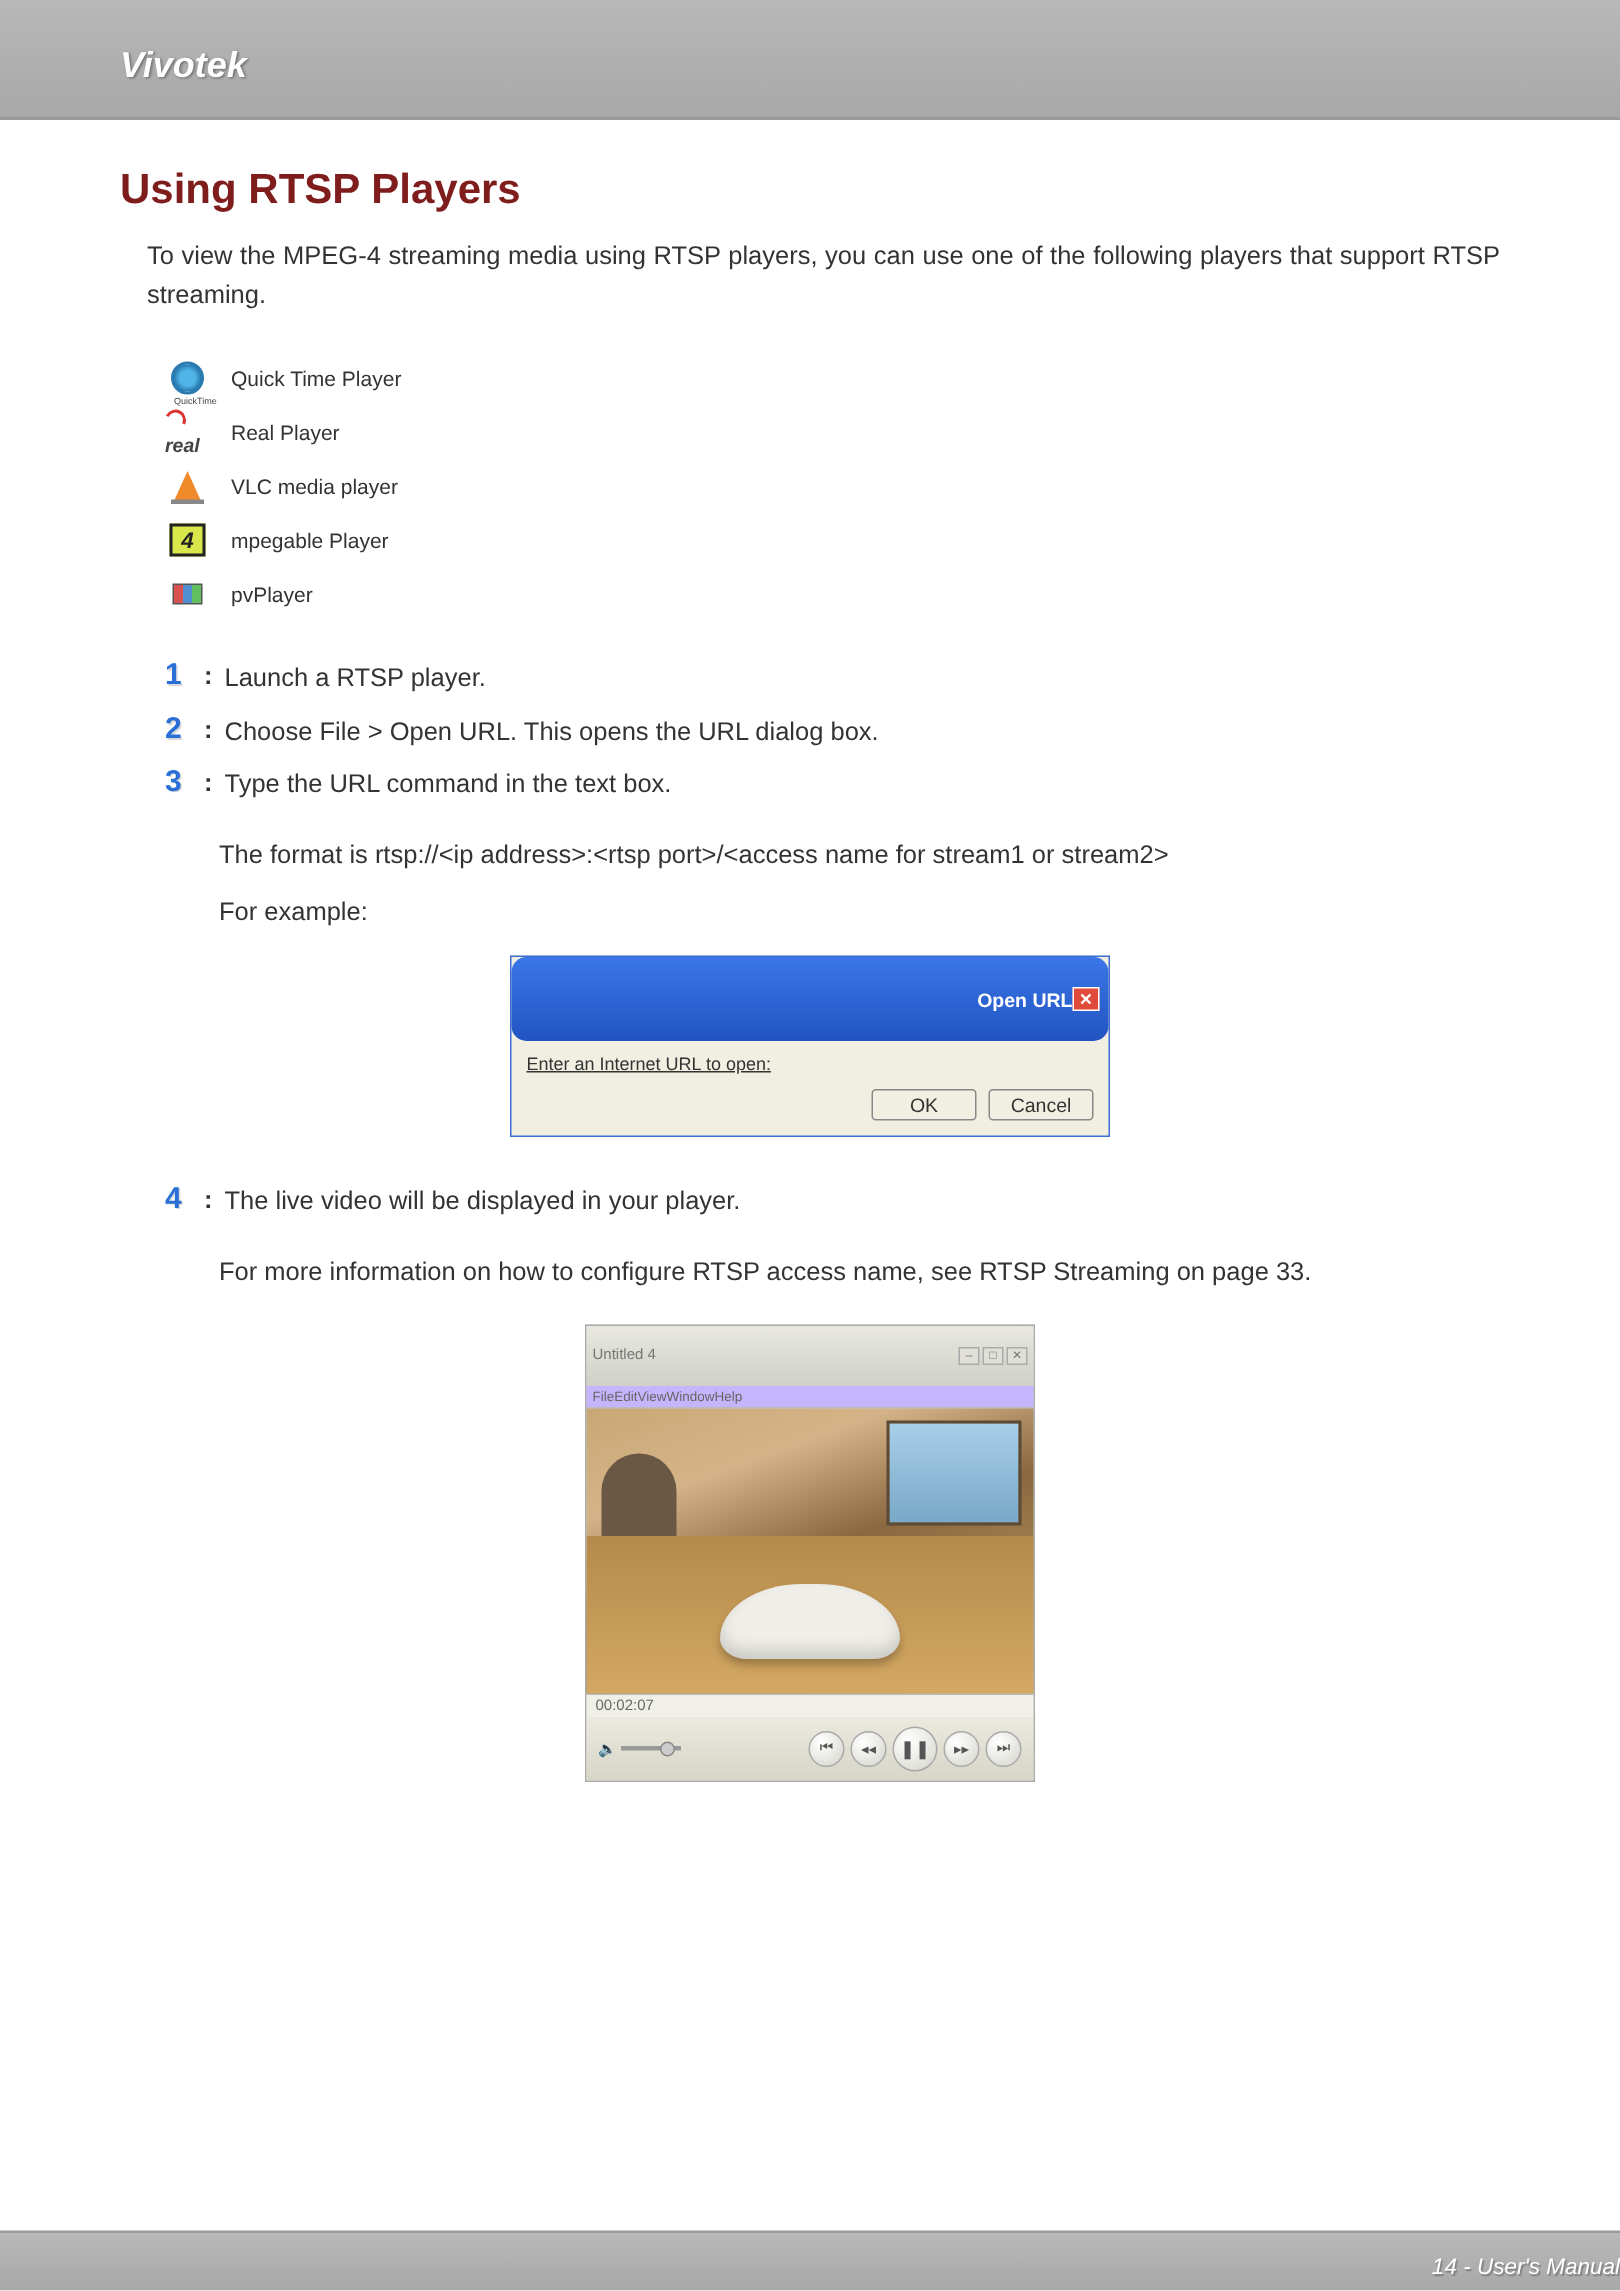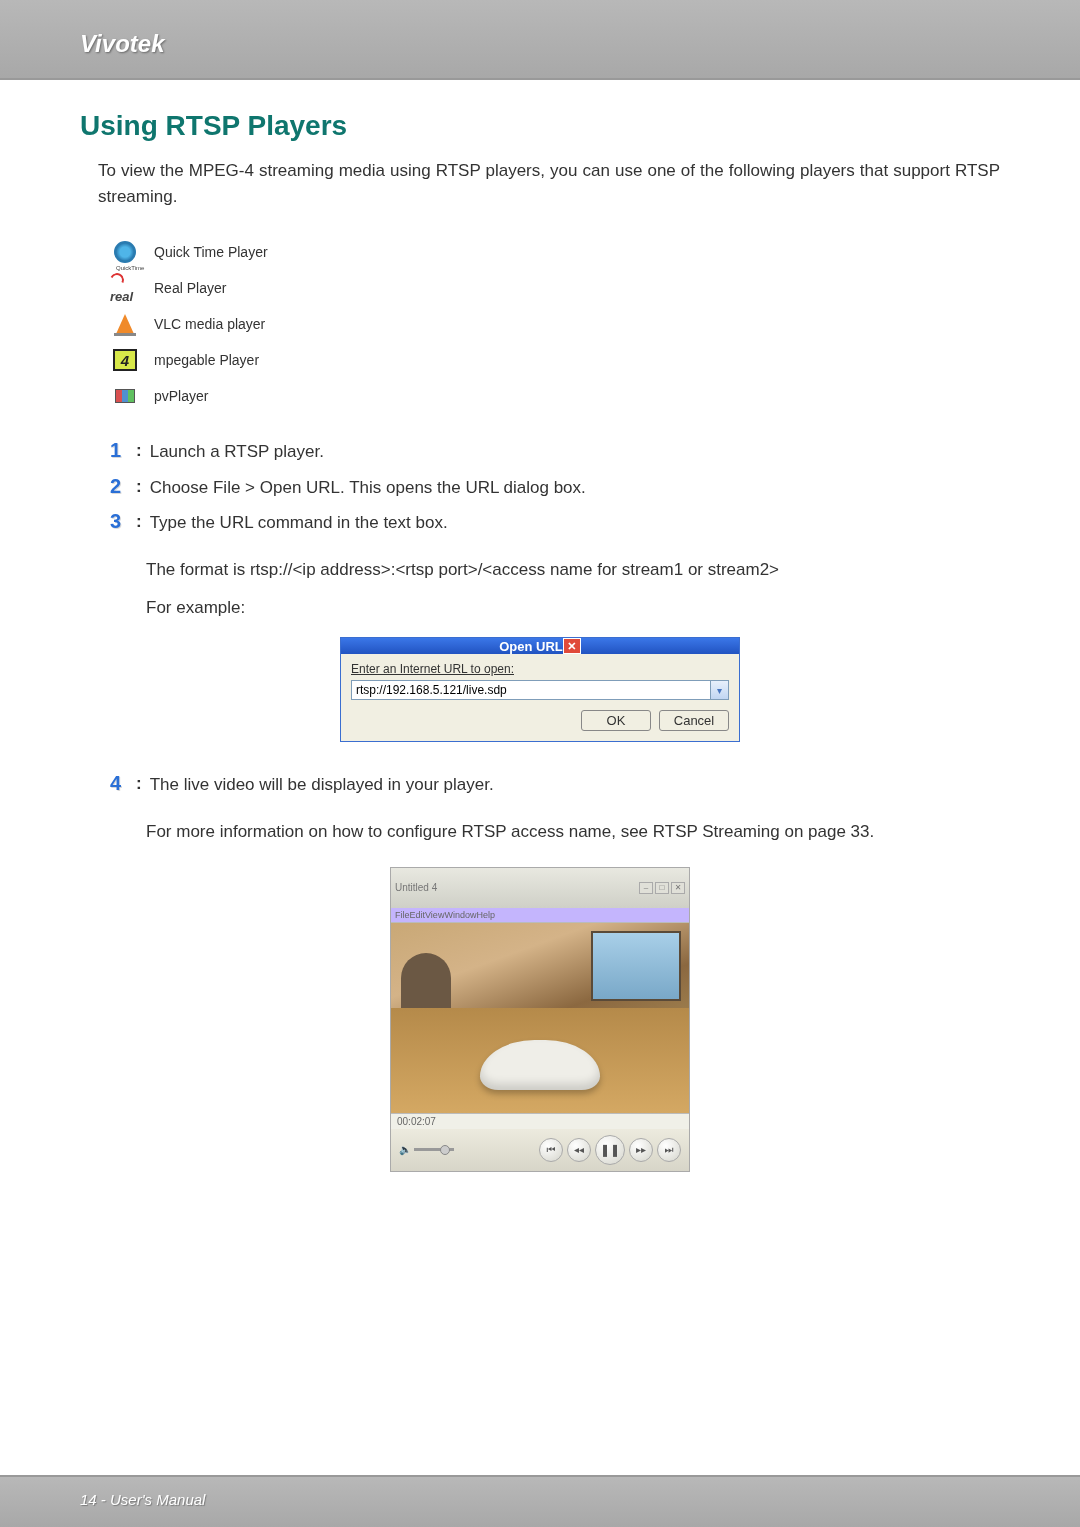--- a/index.html
+++ b/index.html
@@ -21,21 +21,21 @@
     color: #fff;
     font-style: italic;
     font-weight: bold;
     font-size: 24px;
     text-shadow: 1px 1px 2px rgba(0,0,0,0.4);
   }
   .content {
     padding: 30px 80px 0 80px;
   }
   .section-title {
-    color: #0f766e;
+    color: #7f1d1d;
     font-size: 28px;
     font-weight: bold;
     margin-bottom: 16px;
   }
   .intro {
     font-size: 17px;
     line-height: 1.5;
     text-align: justify;
     margin-bottom: 30px;
     padding-left: 18px;
@@ -101,25 +101,26 @@
   .open-url-dialog {
     width: 400px;
     border: 1px solid #3b6ed0;
     background: #f1efe2;
     font-size: 12px;
   }
   .dialog-titlebar {
     background: linear-gradient(to bottom, #3b77e8 0%, #2153c1 100%);
     color: #fff;
     font-weight: bold;
-    padding: 0 6px;
-    display: flex;
-    justify-content: center;
+    padding: 20px 6px;
+    display: flex;
+    justify-content: flex-end;
     align-items: center;
     font-size: 13px;
+    border-radius: 10px;
   }
   .close-x {
     background: #e04a3a;
     color: #fff;
     width: 18px;
     height: 16px;
     display: flex;
     align-items: center;
     justify-content: center;
     border: 1px solid #fff;
@@ -309,23 +310,24 @@
     width: 30px;
     height: 30px;
     font-size: 12px;
   }
   .page-footer {
     position: absolute;
     bottom: 0;
     left: 0;
     right: 0;
     background: linear-gradient(to bottom, #b8b8b8 0%, #a8a8a8 100%);
-    height: 52px;
+    height: 40px;
     padding: 14px 0 0 80px;
     border-top: 2px solid #999;
+    text-align: right;
   }
   .footer-text {
     color: #fff;
     font-style: italic;
     font-size: 15px;
     text-shadow: 1px 1px 1px rgba(0,0,0,0.3);
   }
   
   .ic-qt {
     width: 22px; height: 22px; border-radius: 50%;
@@ -457,24 +459,20 @@
   <div class="sub-text">For example:</div>
 
   <div class="dialog-wrap">
     <div class="open-url-dialog">
       <div class="dialog-titlebar">
         <span>Open URL</span>
         <span class="close-x">✕</span>
       </div>
       <div class="dialog-body">
         <div class="dialog-label">Enter an Internet URL to open:</div>
-        <div class="url-input-row">
-          <input class="url-input" value="rtsp://192.168.5.121/live.sdp" style="">
-          <div class="url-dropdown">▾</div>
-        </div>
         <div class="dialog-buttons">
           <div class="dlg-btn">OK</div>
           <div class="dlg-btn">Cancel</div>
         </div>
       </div>
     </div>
   </div>
 
   <div class="steps">
     <div class="step">

